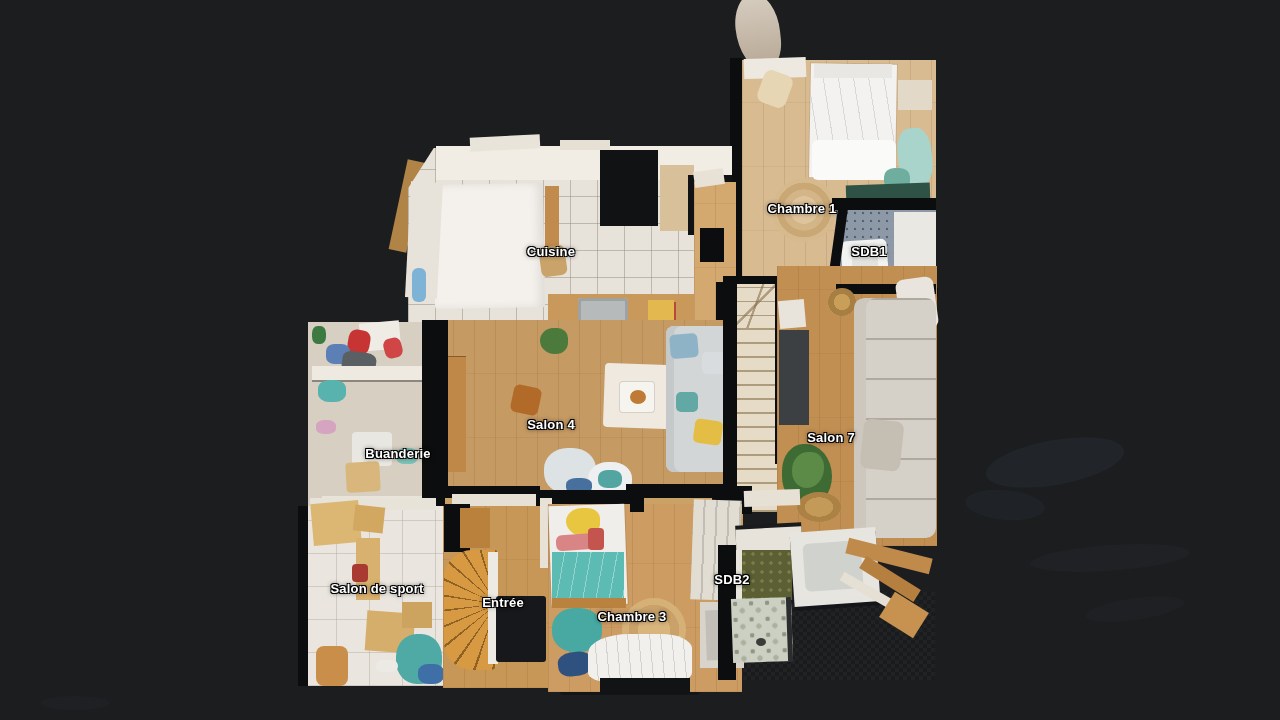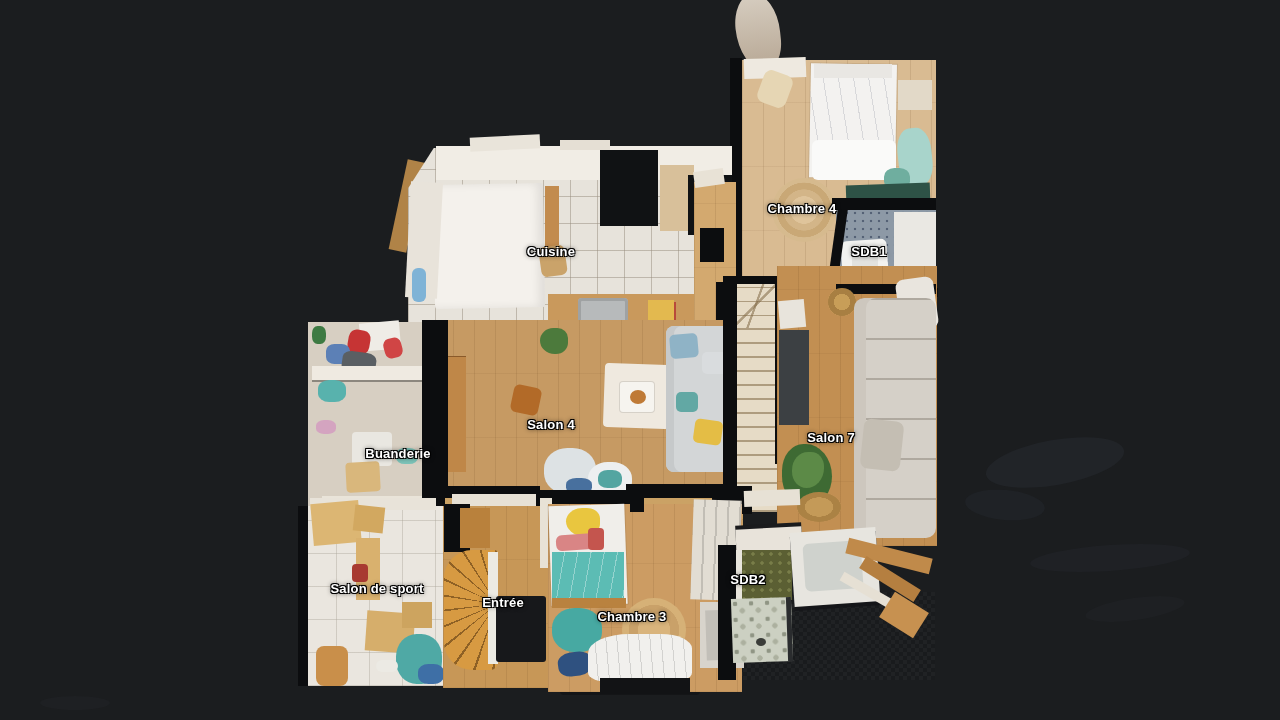--- a/index.html
+++ b/index.html
@@ -195,23 +195,23 @@
   <div class="abs pebbles" style="left:732px;top:598px;width:60px;height:64px;background-color:var(--shower);transform:rotate(-2deg);box-shadow:inset -5px 0 0 #2a2c2e;"></div>
   <div class="abs" style="left:756px;top:638px;width:10px;height:8px;background:#3a3c38;border-radius:50%;"></div>
   <div class="abs" style="left:792px;top:530px;width:86px;height:74px;background:#e7e5df;transform:rotate(-4deg);box-shadow:0 4px 0 rgba(20,21,24,.9);"></div>
   <div class="abs" style="left:804px;top:542px;width:58px;height:48px;background:#cfd2cd;border-radius:6px;transform:rotate(-4deg);"></div>
   <div class="abs" style="left:846px;top:548px;width:86px;height:16px;background:#c08a4a;transform:rotate(14deg);"></div>
   <div class="abs" style="left:858px;top:572px;width:64px;height:14px;background:#b57f40;transform:rotate(32deg);"></div>
   <div class="abs" style="left:838px;top:586px;width:60px;height:10px;background:#e6e0d4;transform:rotate(30deg);"></div>
   <div class="abs" style="left:884px;top:600px;width:40px;height:30px;background:#c79150;transform:rotate(32deg);"></div>
 
   <div class="label" style="left:551px;top:251px;">Cuisine</div>
-  <div class="label" style="left:802px;top:208px;">Chambre 4</div>
+  <div class="label" style="left:802px;top:208px;">Chambre 1</div>
   <div class="label" style="left:869px;top:251px;">SDB1</div>
   <div class="label" style="left:551px;top:424px;">Salon 4</div>
   <div class="label" style="left:831px;top:437px;">Salon 7</div>
   <div class="label" style="left:398px;top:453px;">Buanderie</div>
   <div class="label" style="left:377px;top:588px;">Salon de sport</div>
   <div class="label" style="left:503px;top:602px;">Entrée</div>
   <div class="label" style="left:632px;top:616px;">Chambre 3</div>
-  <div class="label" style="left:748px;top:579px;">SDB2</div>
+  <div class="label" style="left:732px;top:579px;">SDB2</div>
 
 </div>
 
 </body></html>

